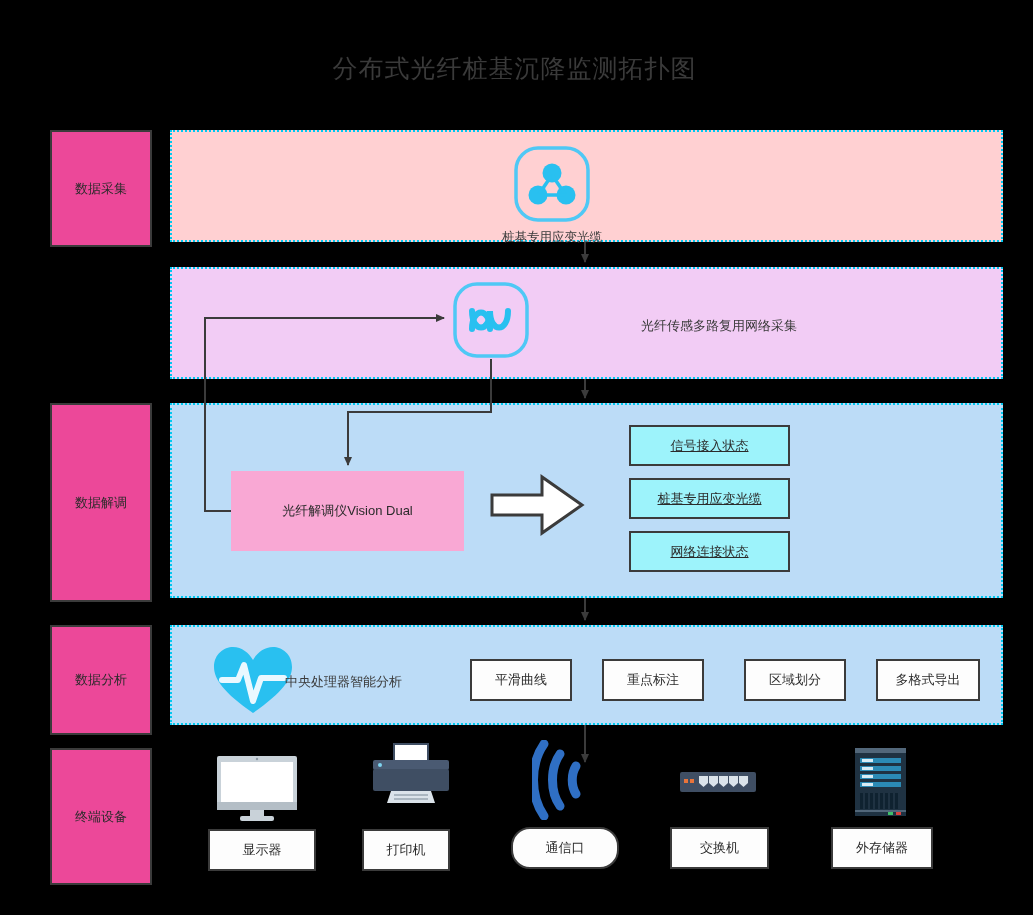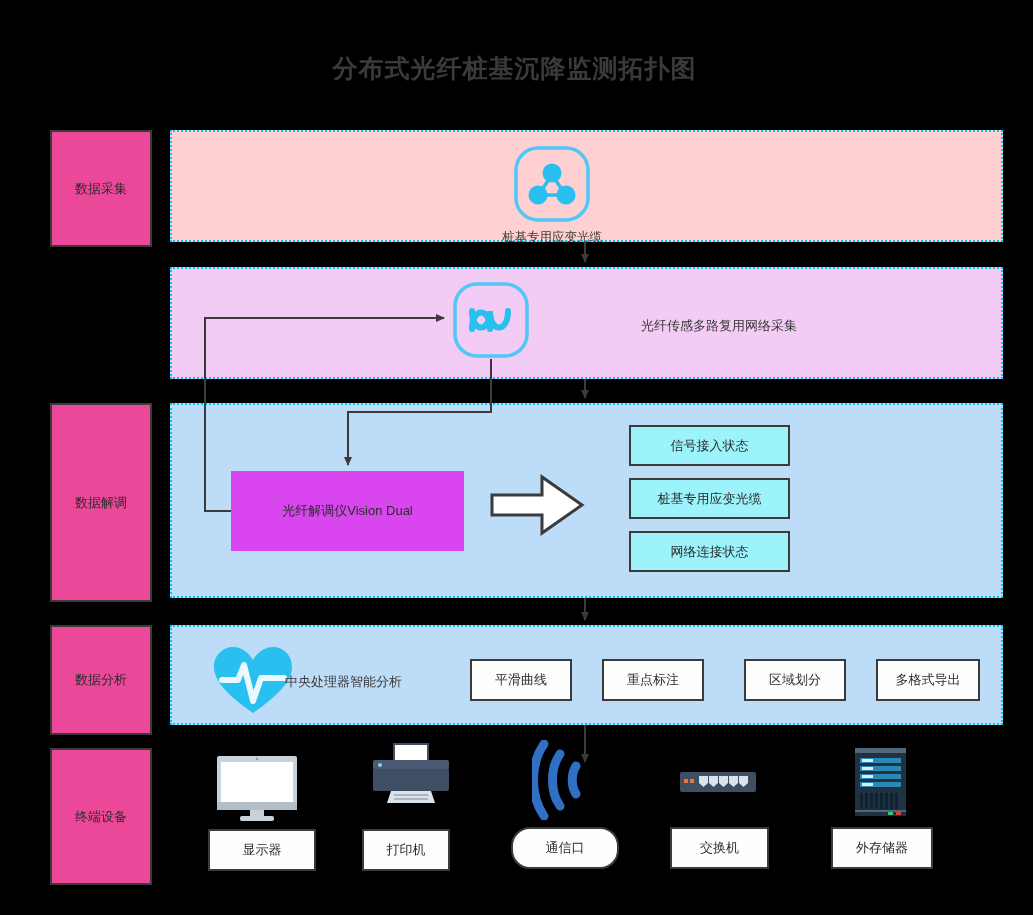--- a/index.html
+++ b/index.html
@@ -7,21 +7,21 @@
     margin: 0; padding: 0;
     background: #000;
     width: 1033px; height: 915px;
     overflow: hidden;
     font-family: "Liberation Sans", "DejaVu Sans", sans-serif;
   }
   #stage { position: relative; width: 1033px; height: 915px; background: #000; }
 
   .title {
     position: absolute; left: 0; top: 52px; width: 1029px;
-    text-align: center; font-size: 25px; font-weight: bold;
+    text-align: center; font-size: 25px; font-weight: normal;
     color: #3a3a3a; letter-spacing: 1px;
   }
 
   
   .stage-chip {
     position: absolute; left: 50px; width: 102px;
     background: #ec4899; border: 2px solid #3b3b3b;
     display: flex; align-items: center; justify-content: center;
     font-size: 13px; color: #2b2b2b;
   }
@@ -35,23 +35,23 @@
   .band.violet { background: #f2ccf5; }
   .band.blue   { background: #bcdcf7; }
   .band.blue2  { background: #bcdcf7; }
 
   
   .obox {
     position: absolute; border: 2px solid #3b3b3b;
     display: flex; align-items: center; justify-content: center;
     font-size: 13px; color: #2b2b2b; text-align: center;
   }
-  .obox.cyan  { background: #9df3fb; }
+  .obox.cyan  { background: #9df3fb; text-decoration: underline; }
   .obox.white { background: #fdfdfd; }
-  .obox.mid   { background: #d946ef; border: none; color: #2b2b2b; font-size: 13px; }
+  .obox.mid   { background: #f9a8d4; border: none; color: #2b2b2b; font-size: 13px; }
 
   .freetext {
     position: absolute; font-size: 13px; color: #3a3a3a;
     white-space: nowrap;
   }
   .caption {
     position: absolute; font-size: 12.5px; color: #3a3a3a;
     white-space: nowrap; text-align: center;
   }
 

